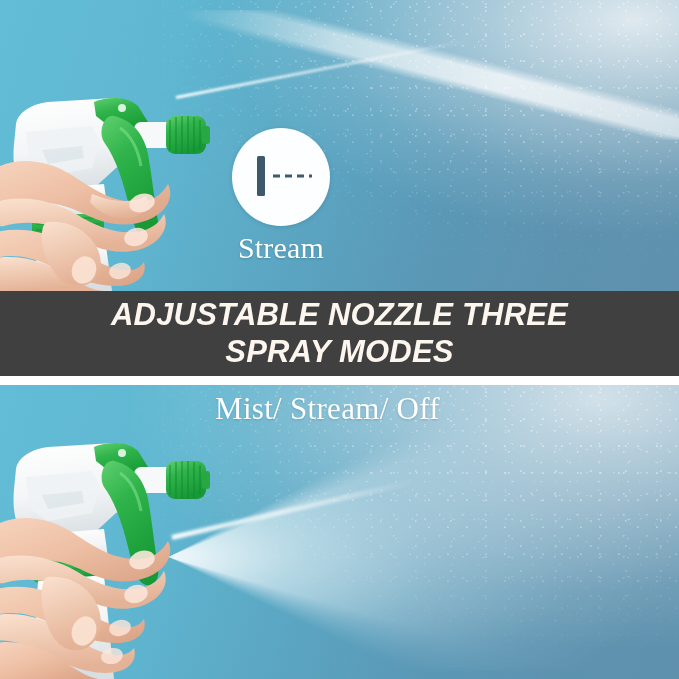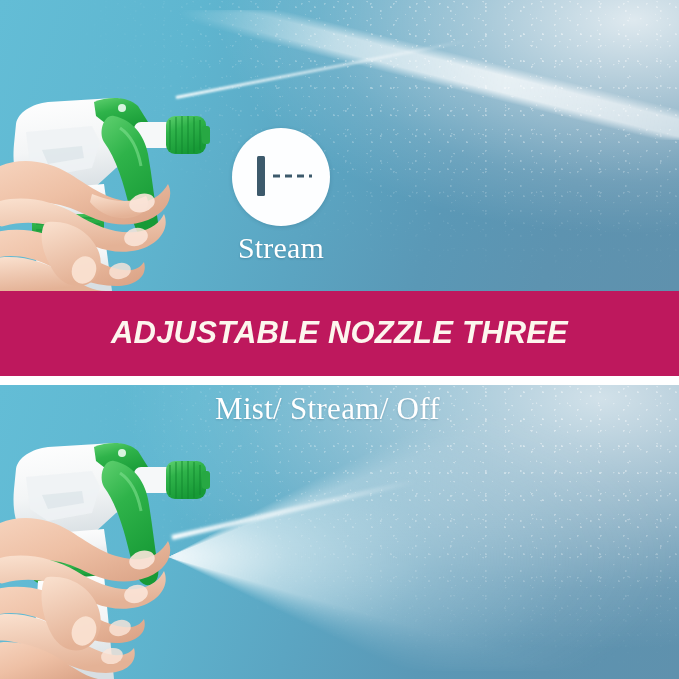--- a/index.html
+++ b/index.html
@@ -148,21 +148,21 @@
     text-shadow: 0 1px 2px rgba(20,60,85,.28);
   }
 
   
   #banner {
     position: absolute;
     left: 0;
     top: 291px;
     width: 679px;
     height: 85px;
-    background: #be185d;
+    background: #404040;
     display: flex;
     flex-direction: column;
     align-items: center;
     justify-content: center;
   }
   .banner-line {
     color: #fdf6ee;
     font-family: "Liberation Sans", sans-serif;
     font-weight: 700;
     font-style: italic;
@@ -289,20 +289,21 @@
           <rect x="25" y="28" width="8" height="40" rx="1.5" fill="#3d5a6c"></rect>
           <line x1="41" y1="48" x2="80" y2="48" stroke="#3d5a6c" stroke-width="3" stroke-dasharray="7 5" stroke-linecap="butt"></line>
         </svg>
       </div>
       <div class="badge-label">Stream</div>
     </div>
   </div>
 
   <div id="banner">
     <div class="banner-line">ADJUSTABLE NOZZLE THREE</div>
+    <div class="banner-line">SPRAY MODES</div>
   </div>
 
   <div class="panel" id="panel-bottom">
     <div class="panel-bg"></div>
     <div class="panel-haze"></div>
     <div class="panel-speckle"></div>
 
     <div class="jet" id="mist-jet"></div>
     <div class="jet" id="mist-jet-core"></div>
 

